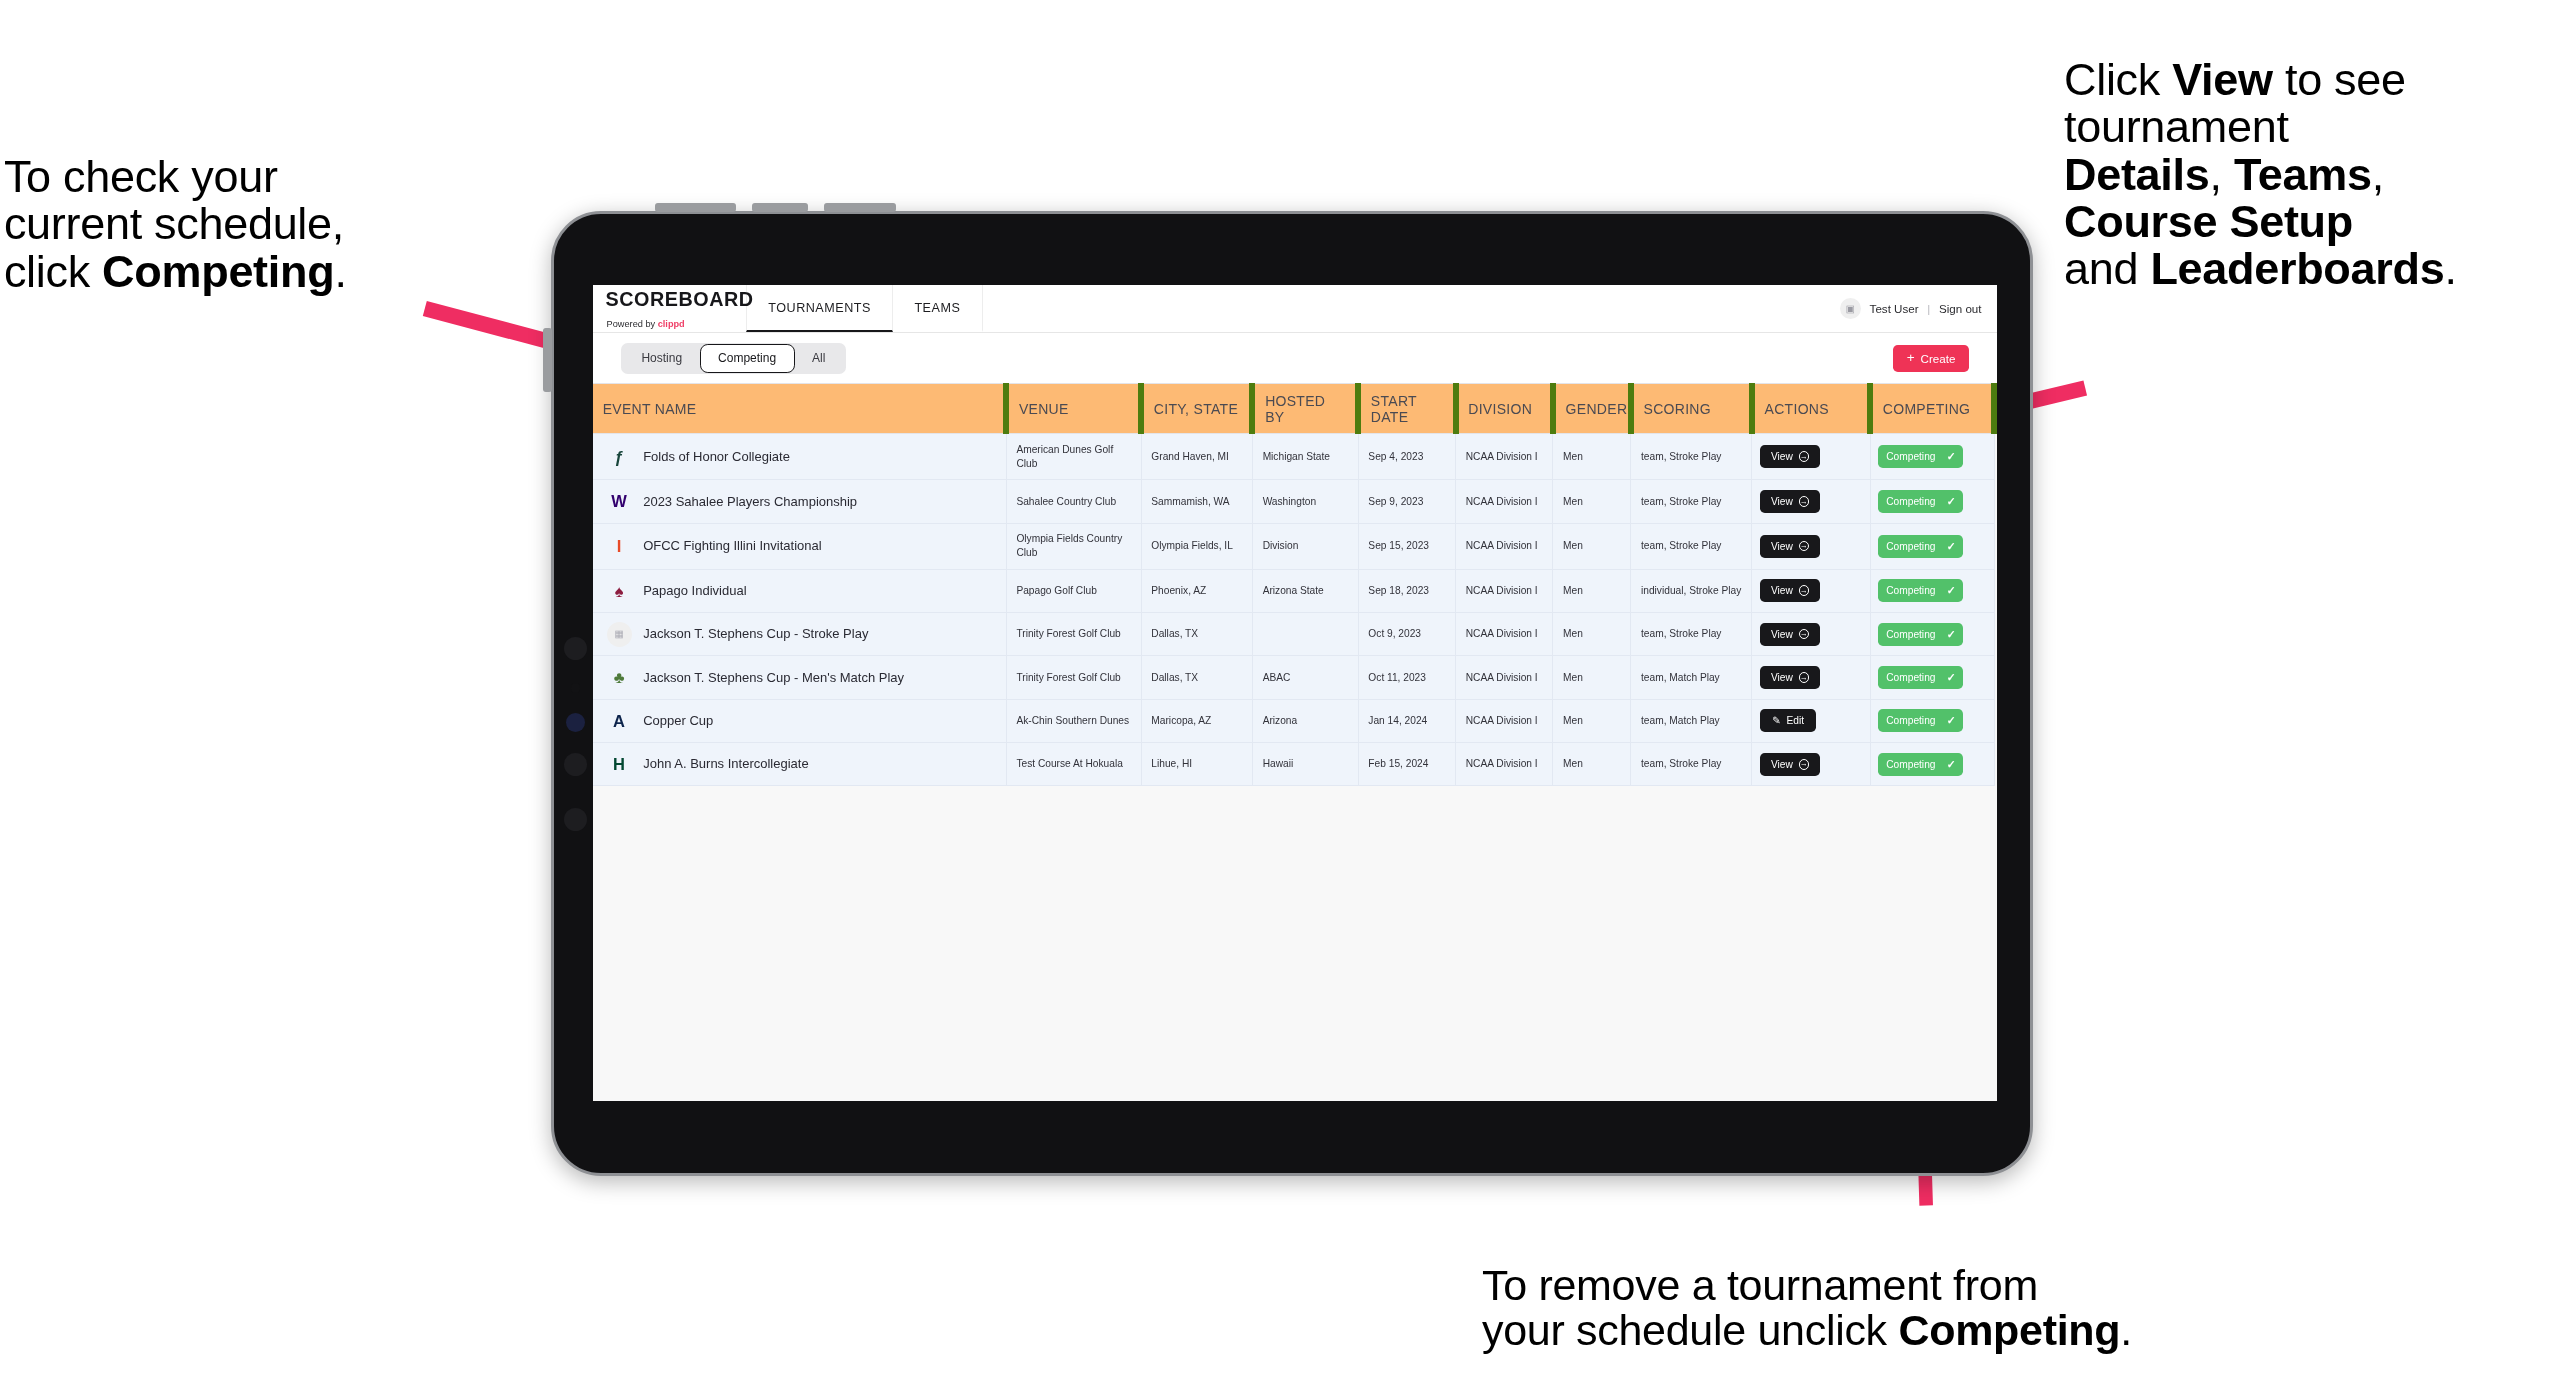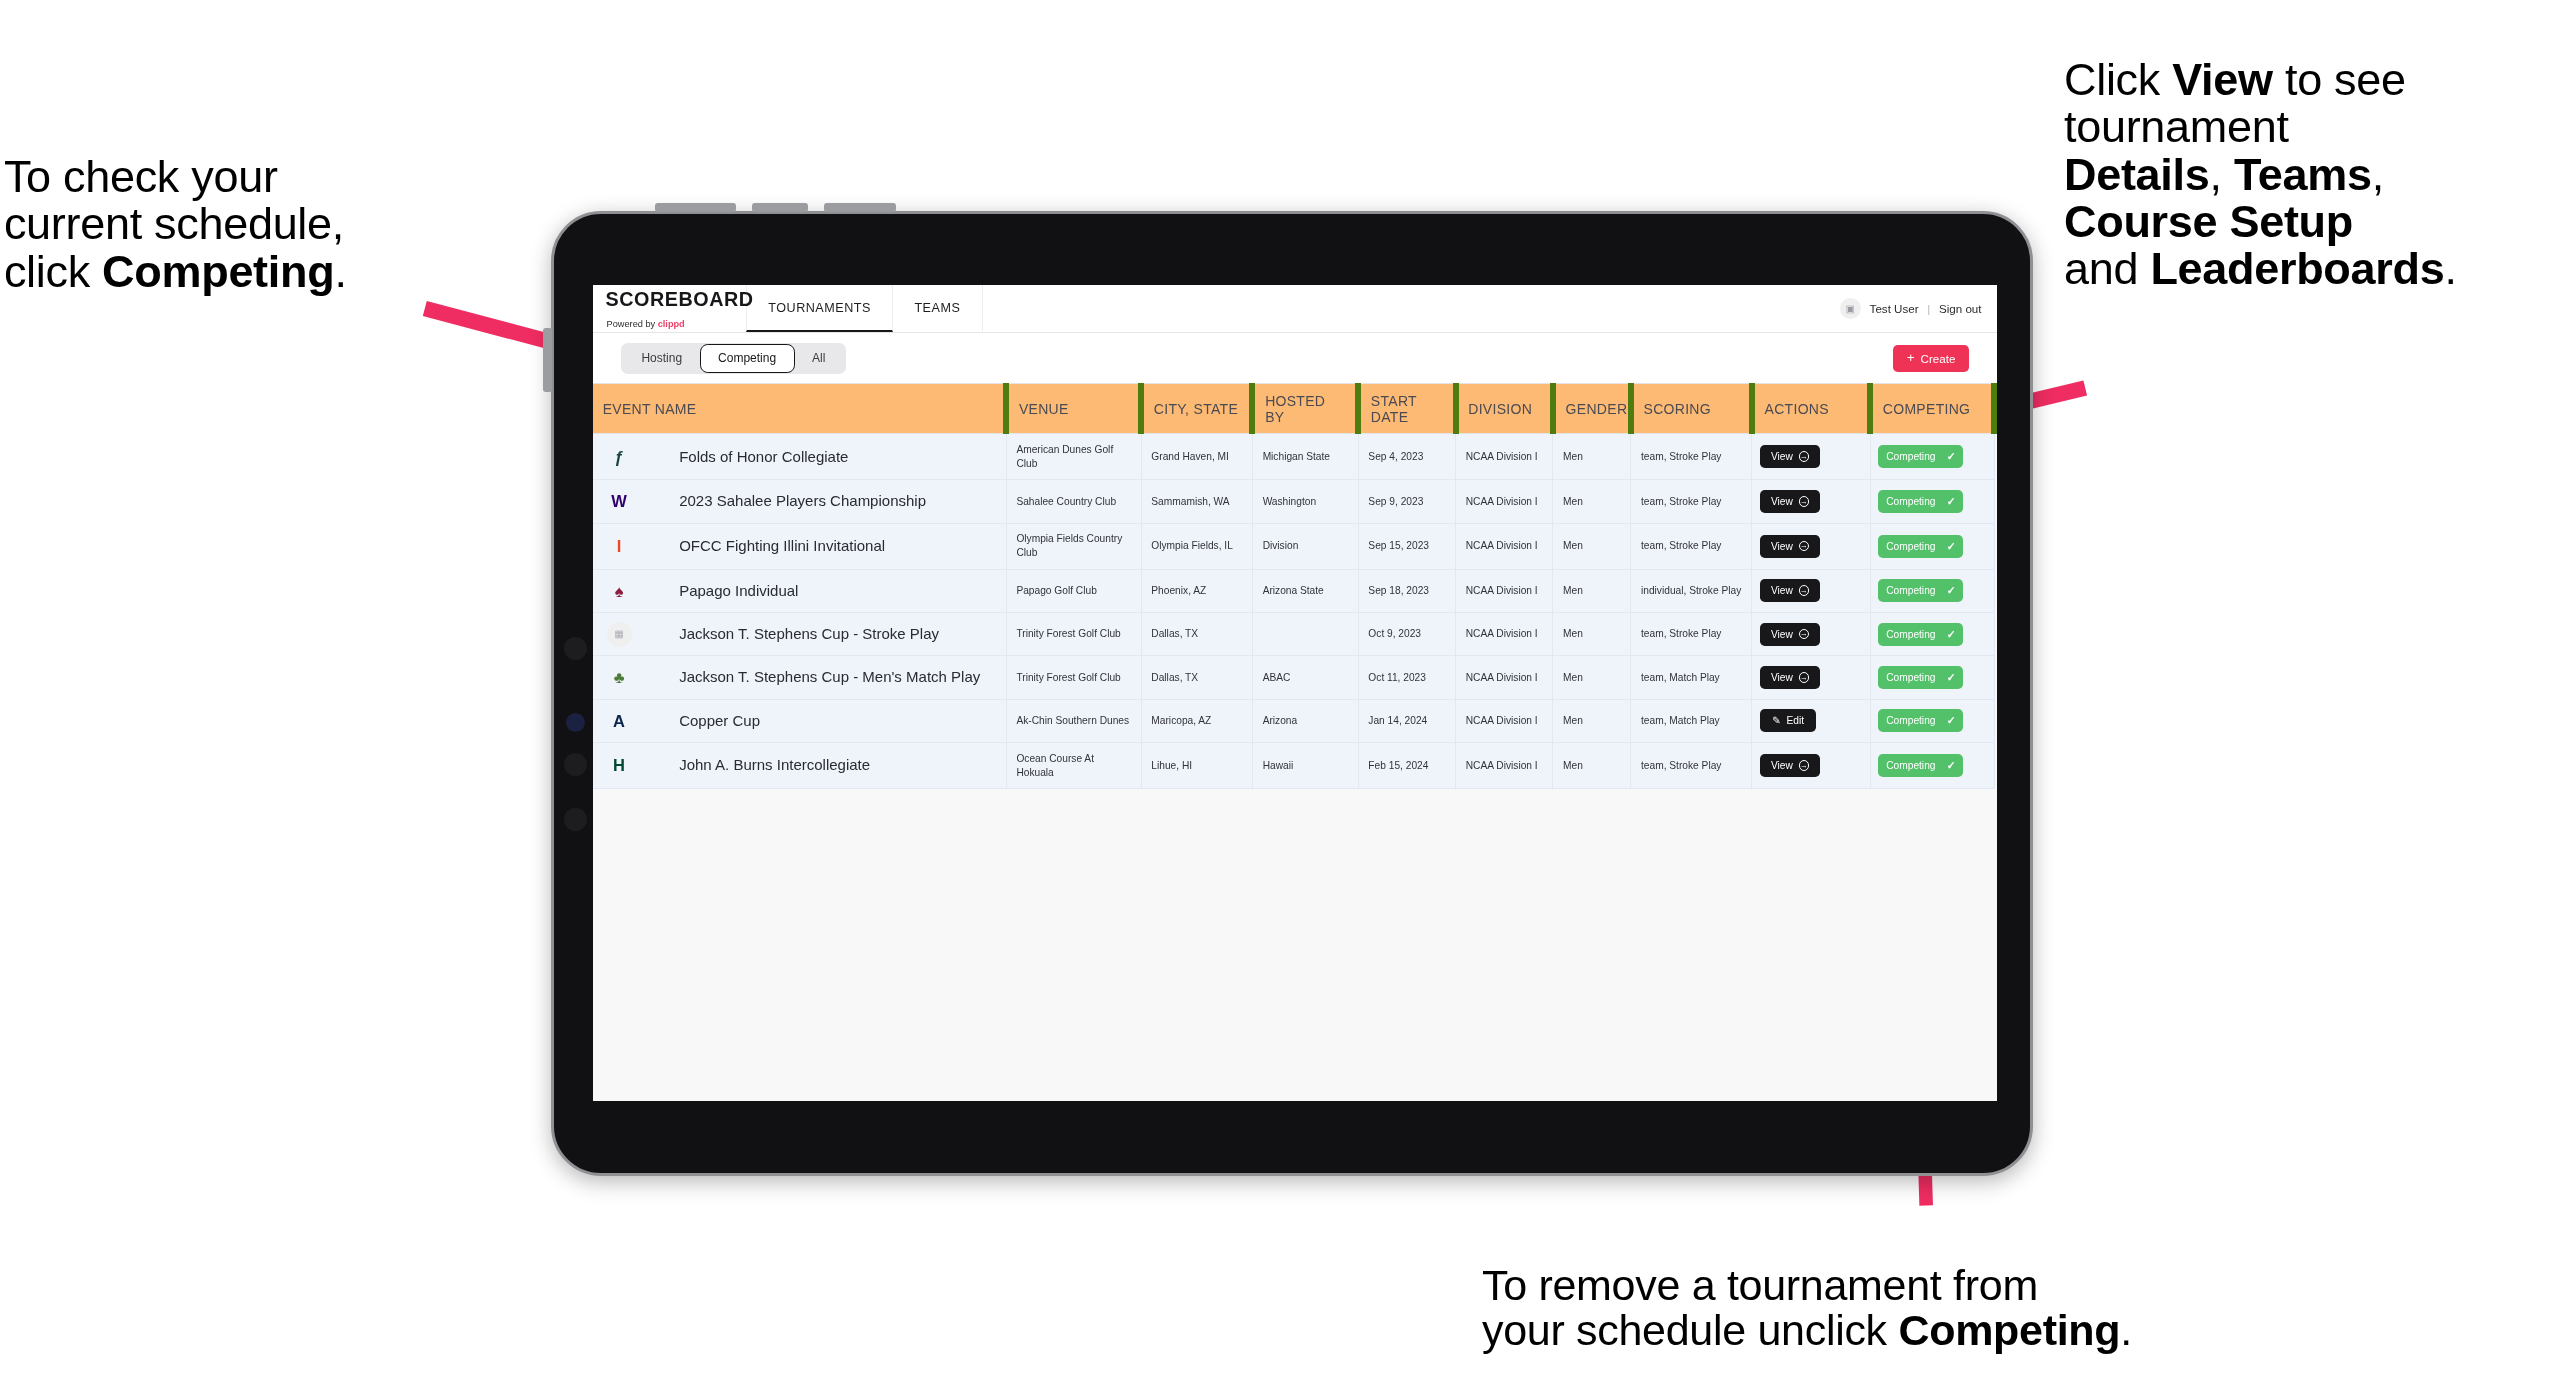--- a/index.html
+++ b/index.html
@@ -154,21 +154,21 @@
   .c-act    { width: 85px; }
   .c-comp   { width: 89px; }
 
   .ev-cell { display:flex; align-items:center; gap:11.6px; padding-left: 3.9px; }
   .ev-logo {
     width: 25px; height: 25px; flex:0 0 25px;
     display:flex; align-items:center; justify-content:center;
     font-weight:800; font-size:16.5px; line-height:1;
   }
   .ev-logo.plain { background:#efefef; border-radius:50%; color:#a9a9b2; font-size:9.7px; font-weight:400; }
-  .ev-name { font-size:15px; color:#2a2a33;margin-left:36px; }
+  .ev-name { font-size:13px; color:#2a2a33; }
 
   .btn-view {
     background:#18181b; color:#fff; border:none; border-radius:4.8px;
     height:23px; min-width:60px; padding:0 8.7px;
     display:inline-flex; align-items:center; justify-content:center; gap:5.8px;
     font-size:10.2px; cursor:pointer; font-family:"Liberation Sans", sans-serif;
   }
   .btn-view .circ {
     width:10.7px; height:10.7px; border:1.2px solid #fff; border-radius:50%;
     display:inline-flex; align-items:center; justify-content:center; font-size:7.8px; line-height:1;
@@ -457,21 +457,21 @@
                     <span class="tick">✓</span>
                   </button></td>
               </tr>
               <tr>
                 <td>
                   <div class="ev-cell">
                     <div class="ev-logo" style="color: rgb(2, 71, 49);">H</div>
                     <span class="ev-name">John A. Burns Intercollegiate</span>
                   </div>
                 </td>
-                <td>Ocean Course At Hokuala</td>
+                <td>Test Course At Hokuala</td>
                 <td>Lihue, HI</td>
                 <td>Hawaii</td>
                 <td>Feb 15, 2024</td>
                 <td>NCAA Division I</td>
                 <td>Men</td>
                 <td>team, Stroke Play</td>
                 <td class="cell-act"><button class="btn-view">
                     <span>View</span>
                     <span class="circ">→</span>
                   </button></td>

